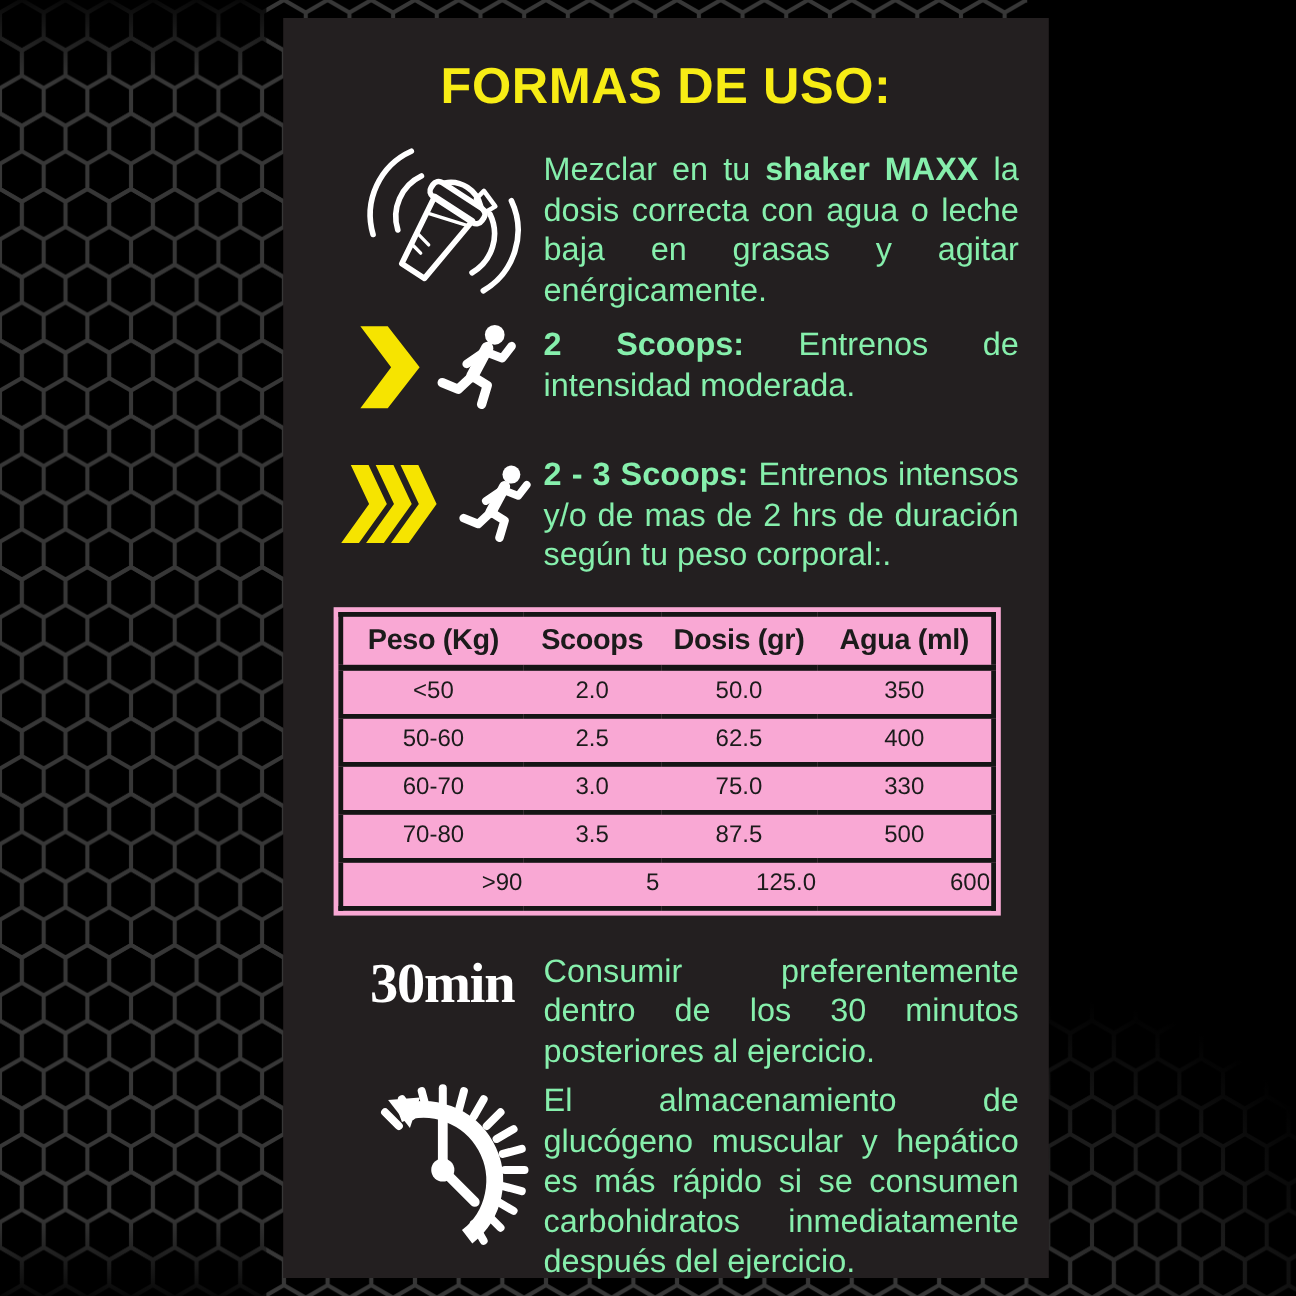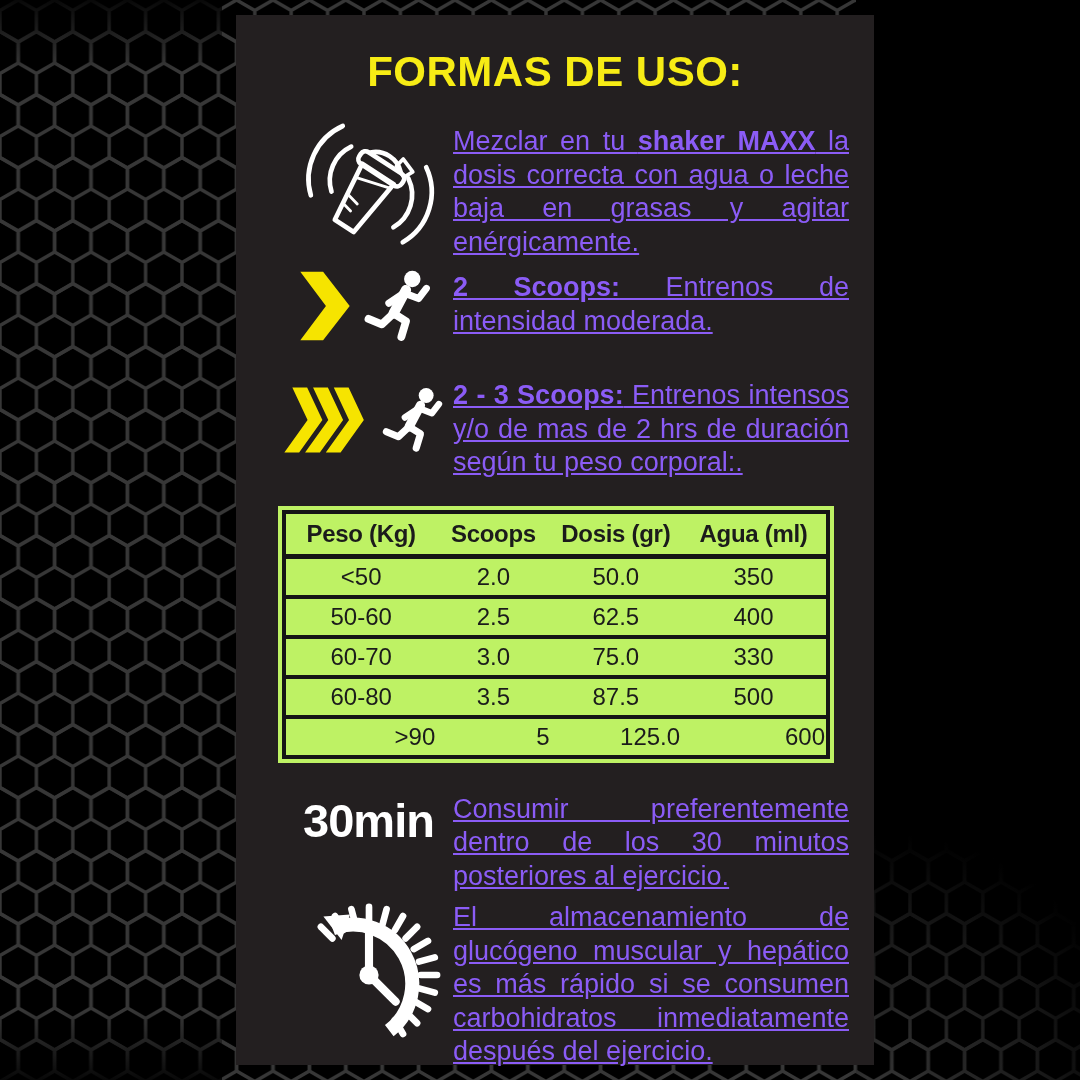--- a/index.html
+++ b/index.html
@@ -11,31 +11,31 @@
   .cover{position:absolute;top:0;height:1080px;}
   .cover-left{left:0;width:222px;
     background:linear-gradient(180deg,rgba(0,0,0,.85) 0,rgba(0,0,0,0) 70px,rgba(0,0,0,0) 1010px,rgba(0,0,0,.85) 1080px);}
   .cover-right{left:856px;width:224px;
     background:radial-gradient(circle 330px at 12% 101%,rgba(0,0,0,.05) 0%,rgba(0,0,0,.55) 48%,#000 78%);}
   
   .panel{position:absolute;left:220px;top:15px;width:638px;height:1050px;background:#231f20;margin-left:16px;}
   .title{margin:34px 0 0 0;text-align:center;font-size:42px;line-height:46px;font-weight:bold;
          letter-spacing:.5px;color:#f7ec15;}
   .row{display:flex;margin:0 25px 0 48px;align-items:flex-start;}
-  .icon-col{width:169px;flex:none;display:flex;align-items:center;justify-content:center;gap:2px;}
-  .txt{flex:1;margin:0;color:#8b5cf6;font-size:27px;line-height:33.5px;text-align:justify;text-decoration:underline;}
+  .icon-col{width:169px;flex:none;display:flex;align-items:center;justify-content:center;gap:2px;font-family:Liberation Serif, serif;}
+  .txt{flex:1;margin:0;color:#86efac;font-size:27px;line-height:33.5px;text-align:justify;}
   .txt b{font-weight:bold;}
   .mt16{margin-top:16px}.mt6{margin-top:6px}.mt28{margin-top:28px}.mt30{margin-top:30px}.mt8{margin-top:8px}
   .pt14{padding-top:14px}.pt4{padding-top:4px}.pt6{padding-top:6px}
   
-  .table-frame{margin:26px 40px 0 42px;background:#bef264;padding:4px;}
+  .table-frame{margin:26px 40px 0 42px;background:#f9a8d4;padding:4px;}
   table{width:100%;border-collapse:collapse;border:4px solid #151515;}
   th,td{text-align:center;color:#1b1b1b;border-bottom:4px solid #151515;}
   th{height:38px;font-size:24px;font-weight:bold;letter-spacing:-0.3px;border-bottom:5px solid #151515;}
-  td{height:34px;font-size:24px;}
+  td{height:34px;font-size:20px;}
   tr:last-child td{border-bottom:none;text-align:right;}
   .c0{width:28%}.c1{width:21%}.c2{width:24%}.c3{width:27%}
   
   .thirty{font-size:47px;font-weight:bold;color:#fff;letter-spacing:-1px;align-self:flex-end;}
   .bottom-icon{align-items:flex-end;}
 </style>
 </head>
 <body>
 
 <div id="stage">
@@ -143,21 +143,21 @@
               <td>62.5</td>
               <td>400</td>
           </tr>
           <tr>
             <td>60-70</td>
               <td>3.0</td>
               <td>75.0</td>
               <td>330</td>
           </tr>
           <tr>
-            <td>60-80</td>
+            <td>70-80</td>
               <td>3.5</td>
               <td>87.5</td>
               <td>500</td>
           </tr>
           <tr>
             <td>&gt;90</td>
               <td>5</td>
               <td>125.0</td>
               <td>600</td>
           </tr>

